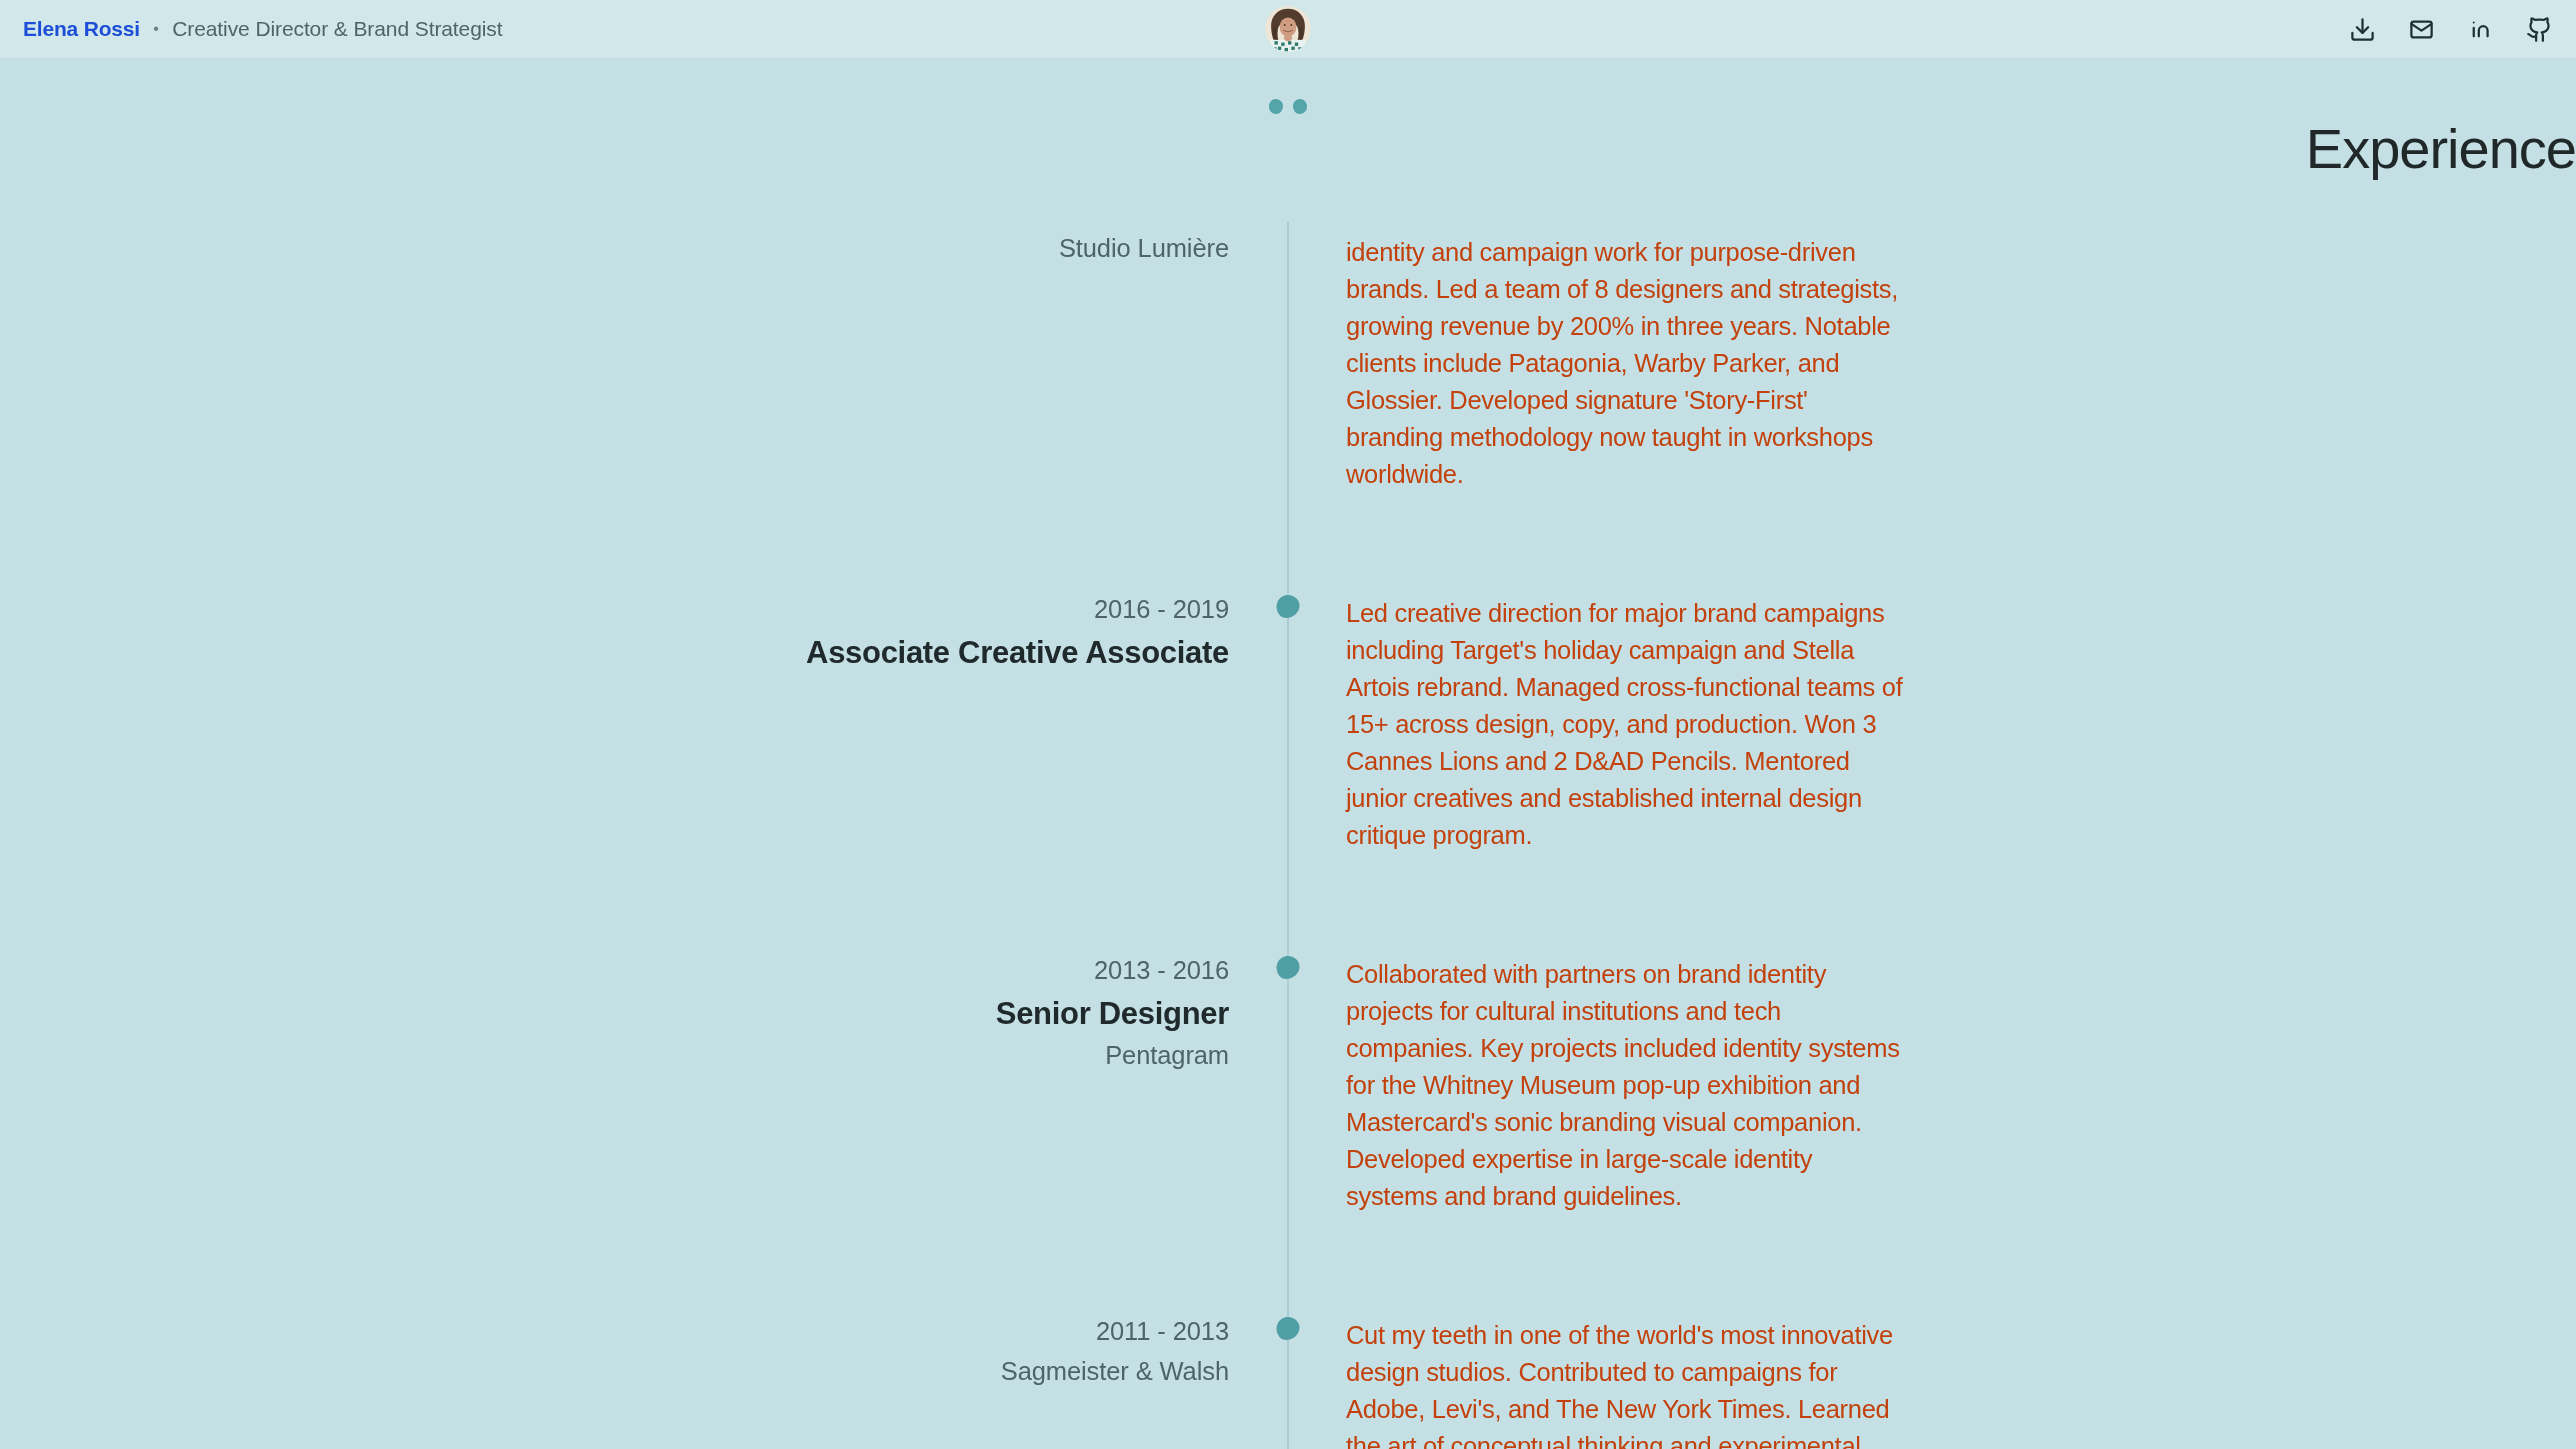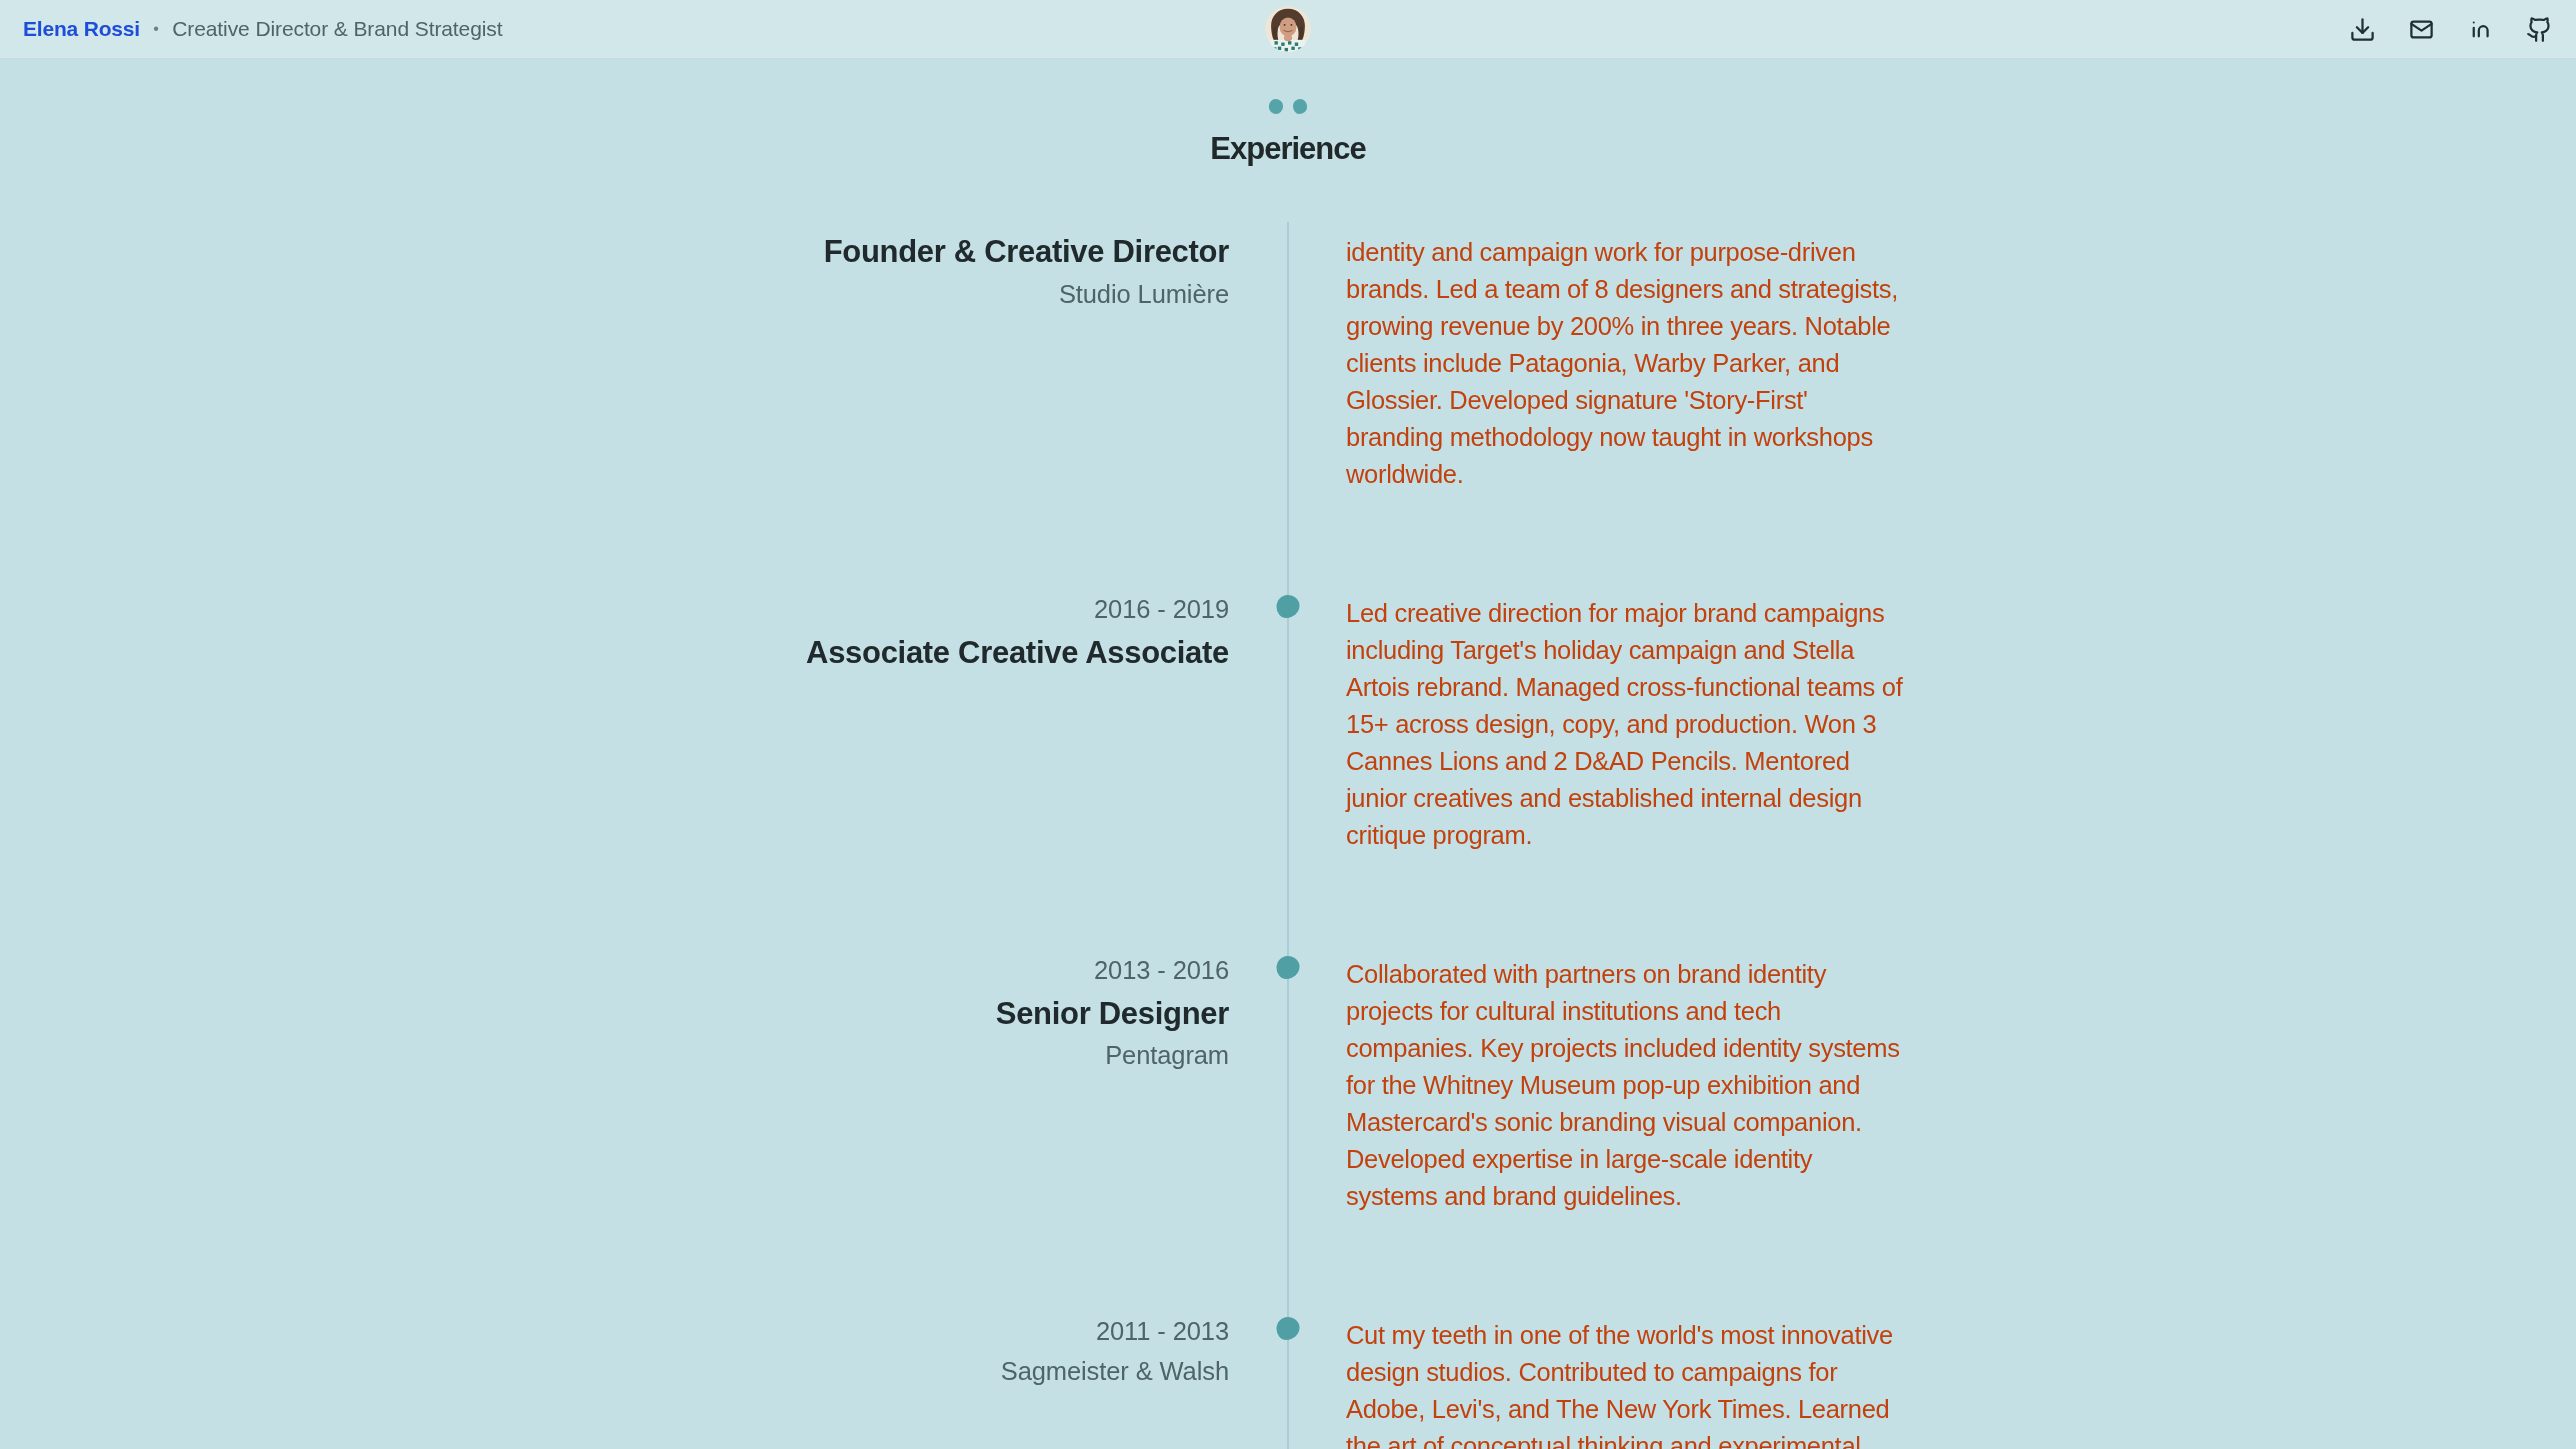--- a/index.html
+++ b/index.html
@@ -37,22 +37,22 @@
 
   
   .section-dots { display: flex; justify-content: center; gap: 9.4px; margin-top: 40px; }
   .section-dots .hdot {
     width: 14.8px; height: 14.8px; background: #55a4a9;
     border-radius: 46% 54% 50% 50% / 52% 46% 54% 48%;
   }
   .section-dots .hdot:nth-child(2) { border-radius: 52% 48% 55% 45% / 46% 54% 46% 54%; }
 
   .section-title {
-    margin: 9.4px 0 0; text-align: center;
-    font-size: 31px; line-height: 51px; font-weight: 700;
+    margin: 9.4px 0 0; text-align: right;
+    font-size: 56px; line-height: 51px; font-weight: 400;
     color: #20282a; letter-spacing: -1px;
   }
 
   
   .timeline { position: relative; margin-top: 60px; }
   .timeline-line {
     position: absolute; left: 50%; top: -12px; bottom: 0;
     width: 2px; background: #abccd1; transform: translateX(-50%);
   }
 
@@ -155,21 +155,20 @@
 </div>
 <h1 class="section-title">Experience</h1>
 
 <div class="timeline">
   <div class="timeline-line"></div>
   <div id="entries">
   <div class="entry no-dates">
 
     <div class="entry-left">
 
-      <h3 class="role">Founder &amp; Creative Director</h3>
       <p class="company">Studio Lumière</p>
     </div>
     <div class="entry-right">
       <p class="desc">identity and campaign work for purpose-driven brands. Led a team of 8 designers and strategists, growing revenue by 200% in three years. Notable clients include Patagonia, Warby Parker, and Glossier. Developed signature 'Story-First' branding methodology now taught in workshops worldwide.</p>
     </div>
   </div>
 
   <div class="entry">
     <span class="tdot"></span>
     <div class="entry-left">

